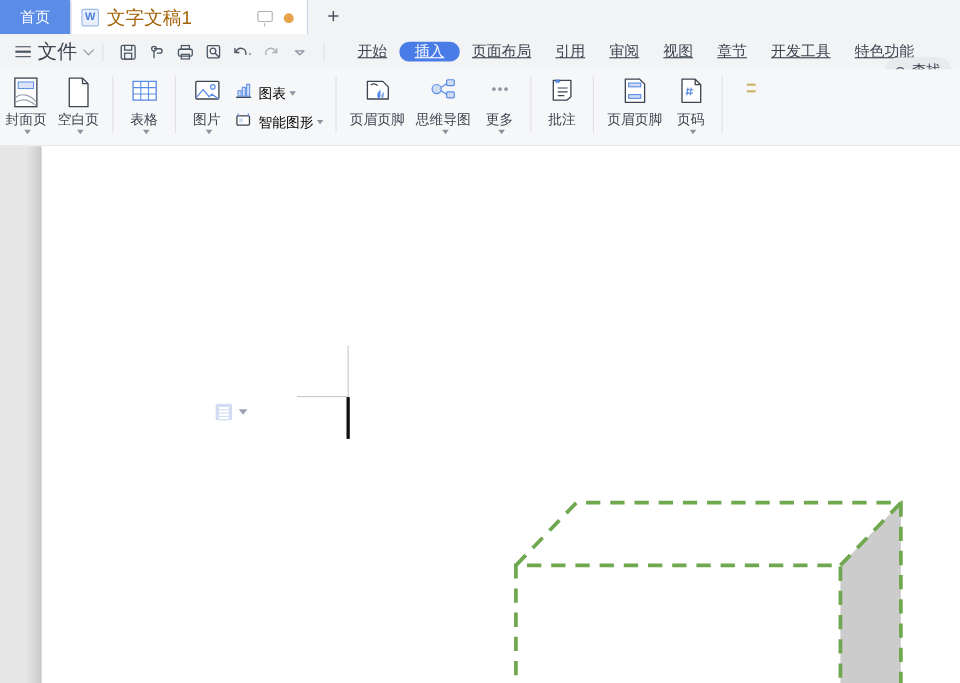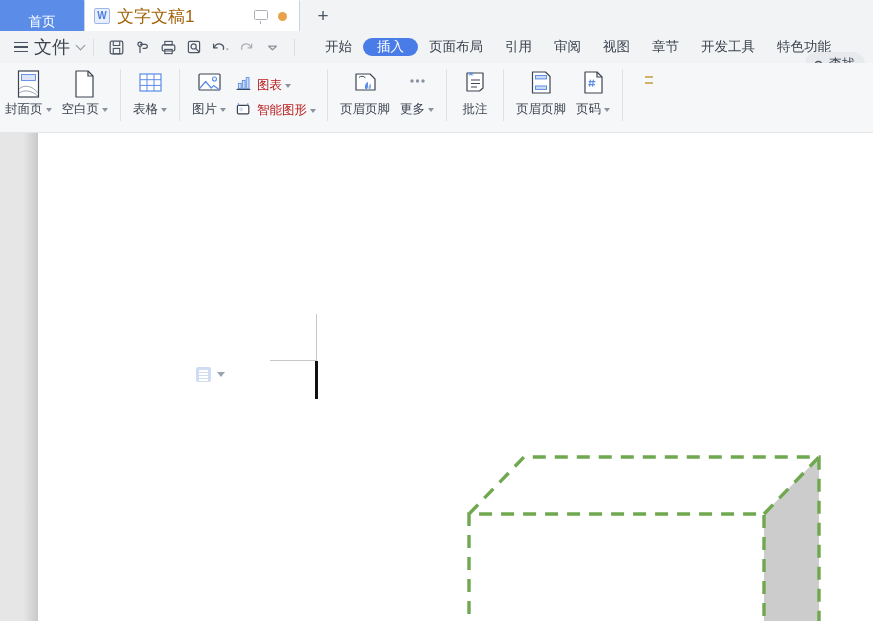--- a/index.html
+++ b/index.html
@@ -11,23 +11,23 @@
   }
   #app { position: relative; width: 873px; height: 621px; background:#f2f3f5; }
 
   
   .tabbar {
     position: absolute; left:0; top:0; width:873px; height:31px;
     background:#f2f3f5;
     display:flex; align-items:flex-end;
   }
   .home-tab {
-    width:84px; height:31px; background:#5a8ce8;
+    width:64px; height:31px; background:#5a8ce8;
     color:#ffffff; font-size:13.5px;
-    display:flex; align-items:flex-end; justify-content:center;
+    display:flex; align-items:center; justify-content:center;
   }
   .doc-tab {
     position:relative;
     height:31px; width:216px;
     background:#ffffff;
     border-left:1px solid #c9d2de;
     border-right:1px solid #c9d2de;
     border-top:1px solid #ffffff;
     display:flex; align-items:center;
     padding-left:9px;
@@ -66,50 +66,50 @@
   .hamb span:nth-child(2){ top:4.7px; }
   .hamb span:nth-child(3){ top:9.4px; }
   .file-label { font-size:18px; color:#3c4450; }
   .chev { display:inline-block; width:7px; height:7px;
     border-right:1.3px solid #8a939f; border-bottom:1.3px solid #8a939f;
     transform:rotate(45deg); margin:0 0 3px 7px; }
   .vsep { width:1px; height:17px; background:#dcdfe4; margin:0 9px; }
   .qicon { width:26px; height:24px; display:flex; align-items:center; justify-content:center; }
   .qicon svg { display:block; }
   .rtabs { display:flex; align-items:center; margin-left:10px; }
-  .rtab { font-size:13.5px; color:#3c4450; padding:4px 11px; border-radius:13px; }
+  .rtab { font-size:13.5px; color:#3c4450; padding:4px 11px; border-radius:13px;text-decoration:underline; }
   .rtab.active { background:#4a7ce8; color:#ffffff; padding:0 14px; }
   .searchbtn {
     position:absolute; right:8px; top:5px;
     display:flex; align-items:flex-end; gap:3px;
     background:#e9eaee; border-radius:13px; padding:3px 10px 3px 8px;
     font-size:13px; color:#3c4450;margin-top:16px;
   }
 
   
   .ribbon {
     position:absolute; left:0; top:63px; width:873px; height:70px;
     background:#f6f7f9; border-bottom:1px solid #e3e5e9;
     display:flex; align-items:flex-start; padding-top:4px;
   }
   .rb {
     width:auto; min-width:42px; padding:0 5px;
     display:flex; flex-direction:column; align-items:center;
     height:62px; justify-content:flex-start;
   }
   .rb .gi { height:34px; display:flex; align-items:center; justify-content:center; }
-  .rb .lb { font-size:12.5px; color:#3c4450; display:flex; align-items:center; white-space:nowrap; }
+  .rb .lb { font-size:12.5px; color:#3c4450; display:flex; align-items:center; white-space:nowrap;flex-direction:column; }
   .caret { display:inline-block; width:0; height:0;
     border-left:3.5px solid transparent; border-right:3.5px solid transparent;
     border-top:4px solid #8a939f; margin-left:3px; }
   .gsep { width:1px; height:52px; background:#e0e2e7; margin:2px 7px 0 7px; }
   
   .rb-stack { display:flex; flex-direction:column; justify-content:center; height:62px; padding:0 4px; gap:4px; }
   .rb-row { display:flex; align-items:center; gap:5px; }
-  .rb-row .lb { font-size:12.5px; color:#b91c1c; display:flex; align-items:center; }
+  .rb-row .lb { font-size:12.5px; color:#000000; display:flex; align-items:center; }
 
   
   .docarea { position:absolute; left:0; top:133px; width:873px; height:488px; background:#ffffff; }
   .leftstrip {
     position:absolute; left:0; top:0; width:38px; height:488px;
     background:linear-gradient(to right,#e6e6e6 0%,#e6e6e6 62%,#c9c9c9 100%);
   }
   .page { position:absolute; left:38px; top:0; right:0; bottom:0; background:#ffffff; }
 
   
@@ -337,20 +337,34 @@
             <path d="M14.5 20c-1.5-3 .3-6 2.6-7.3-.6 3 .6 5.6-1 7.3z" fill="#5a8ce8"></path>
             <path d="M17.8 20c-.9-2.4.5-4.6 2.3-5.5-.3 2.4.4 4.4-.9 5.5z" fill="#8cb0ec"></path>
           </svg>
       </span>
       <span class="lb">
           <span>页眉页脚</span>
         </span>
     </div>
 
 
+    <div class="rb">
+      <span class="gi">
+        <svg width="29" height="31" viewBox="0 0 29 31">
+            <circle cx="8" cy="12" r="4.2" fill="#cfdcf2" stroke="#5a8ce8" stroke-width="1.1"></circle>
+            <rect x="17" y="3.5" width="7" height="5.4" rx="1" fill="#cfdcf2" stroke="#5a8ce8" stroke-width="1.1"></rect>
+            <rect x="17" y="14.5" width="7" height="5.4" rx="1" fill="#cfdcf2" stroke="#5a8ce8" stroke-width="1.1"></rect>
+            <path d="M12 10.5l5-3.5M12 13.5l5 3.5" fill="none" stroke="#5a8ce8" stroke-width="1.1"></path>
+          </svg>
+      </span>
+      <span class="lb">
+          <span>思维导图</span>
+          <i class="caret"></i>
+        </span>
+    </div>
 
     <div class="rb">
       <span class="gi">
         <svg width="29" height="31" viewBox="0 0 29 31">
             <circle cx="9" cy="12" r="1.7" fill="#8a939f"></circle>
             <circle cx="14.5" cy="12" r="1.7" fill="#8a939f"></circle>
             <circle cx="20" cy="12" r="1.7" fill="#8a939f"></circle>
           </svg>
       </span>
       <span class="lb">

